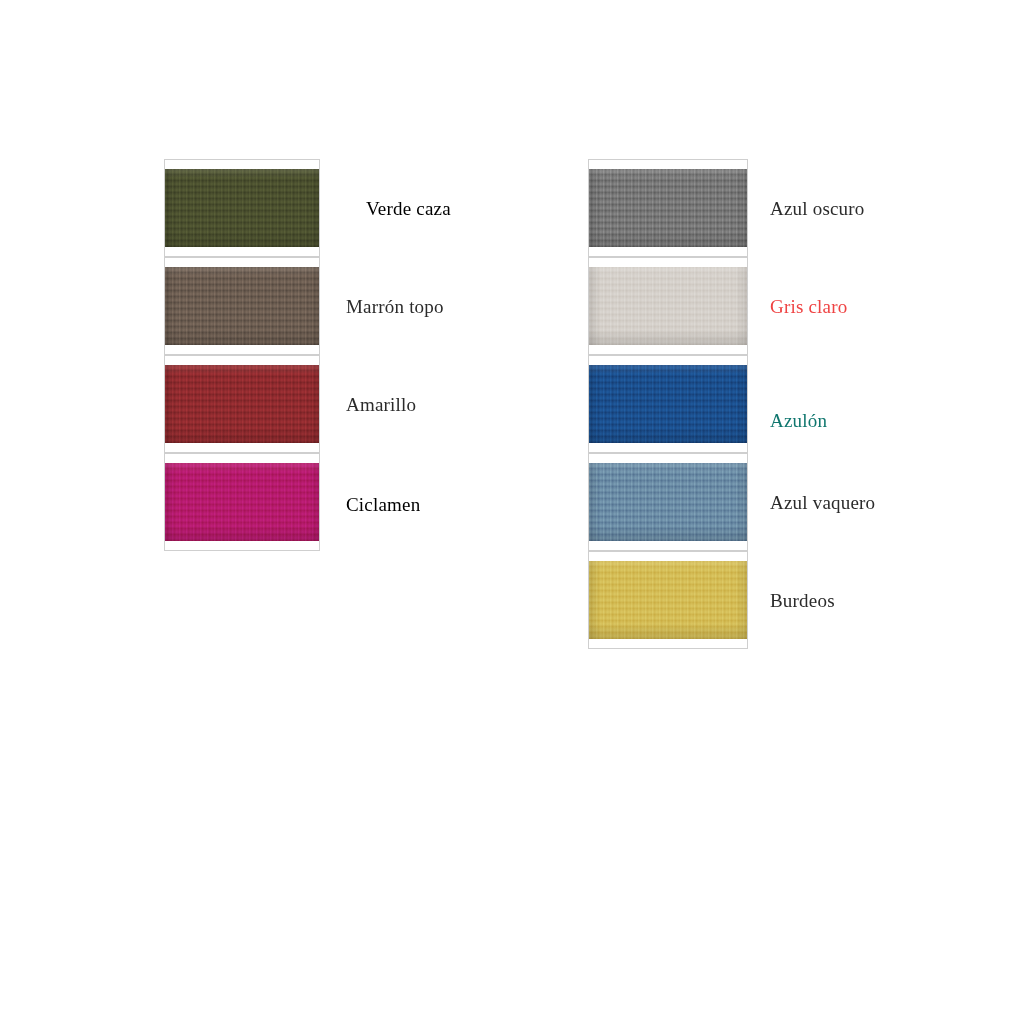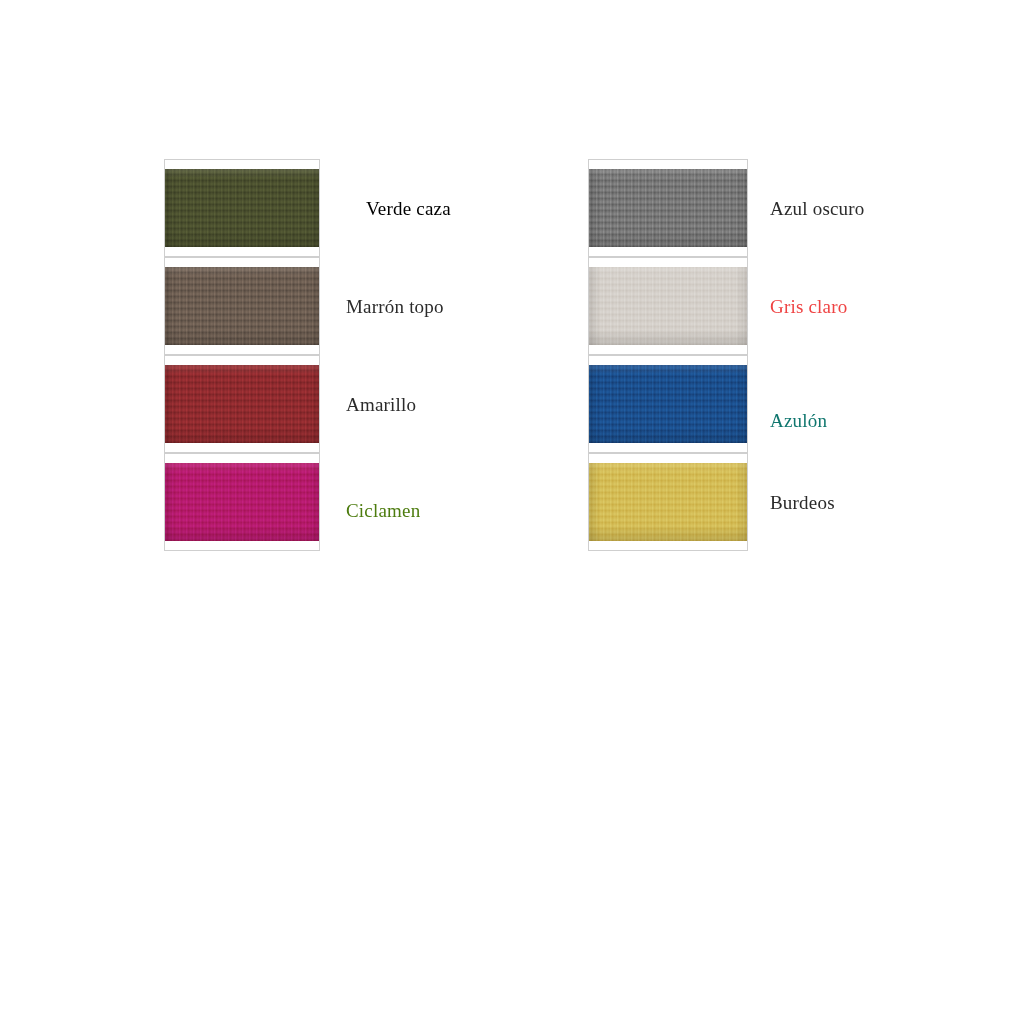--- a/index.html
+++ b/index.html
@@ -147,21 +147,21 @@
       <div class="swatch-card" style="border-color: rgb(207, 207, 207);">
         <div class="swatch-color" style="background-color: rgb(142, 42, 46);"></div>
       </div>
       <span class="swatch-label" style="top: 40px; color: rgb(43, 43, 43);">Amarillo</span>
     </div>
 
     <div class="swatch-row">
       <div class="swatch-card" style="border-color: rgb(207, 207, 207);">
         <div class="swatch-color" style="background-color: rgb(181, 26, 107);"></div>
       </div>
-      <span class="swatch-label" style="top: 48px; color: #4d7c0f;">Ciclamen</span>
+      <span class="swatch-label" style="top: 42px; color: #000000;">Ciclamen</span>
     </div>
 
   </div>
 
   <div class="column column-right col-right">
 
     <div class="swatch-row">
       <div class="swatch-card" style="border-color: rgb(207, 207, 207);">
         <div class="swatch-color" style="background-color: rgb(118, 118, 118);"></div>
       </div>
@@ -175,20 +175,26 @@
       <span class="swatch-label" style="top: 40px; color: #ef4444;">Gris claro</span>
     </div>
 
     <div class="swatch-row">
       <div class="swatch-card" style="border-color: rgb(207, 207, 207);">
         <div class="swatch-color" style="background-color: rgb(27, 78, 140);"></div>
       </div>
       <span class="swatch-label" style="top: 40px; color: #0f766e; margin-top: 16px;">Azulón</span>
     </div>
 
+    <div class="swatch-row">
+      <div class="swatch-card" style="border-color: rgb(207, 207, 207);">
+        <div class="swatch-color" style="background-color: rgb(106, 139, 165);"></div>
+      </div>
+      <span class="swatch-label" style="top: 40px; color: rgb(43, 43, 43);">Azul vaquero</span>
+    </div>
 
     <div class="swatch-row">
       <div class="swatch-card" style="border-color: rgb(207, 207, 207);">
         <div class="swatch-color" style="background-color: rgb(212, 188, 85);"></div>
       </div>
       <span class="swatch-label" style="top: 40px; color: rgb(43, 43, 43);">Burdeos</span>
     </div>
 
   </div>
 

